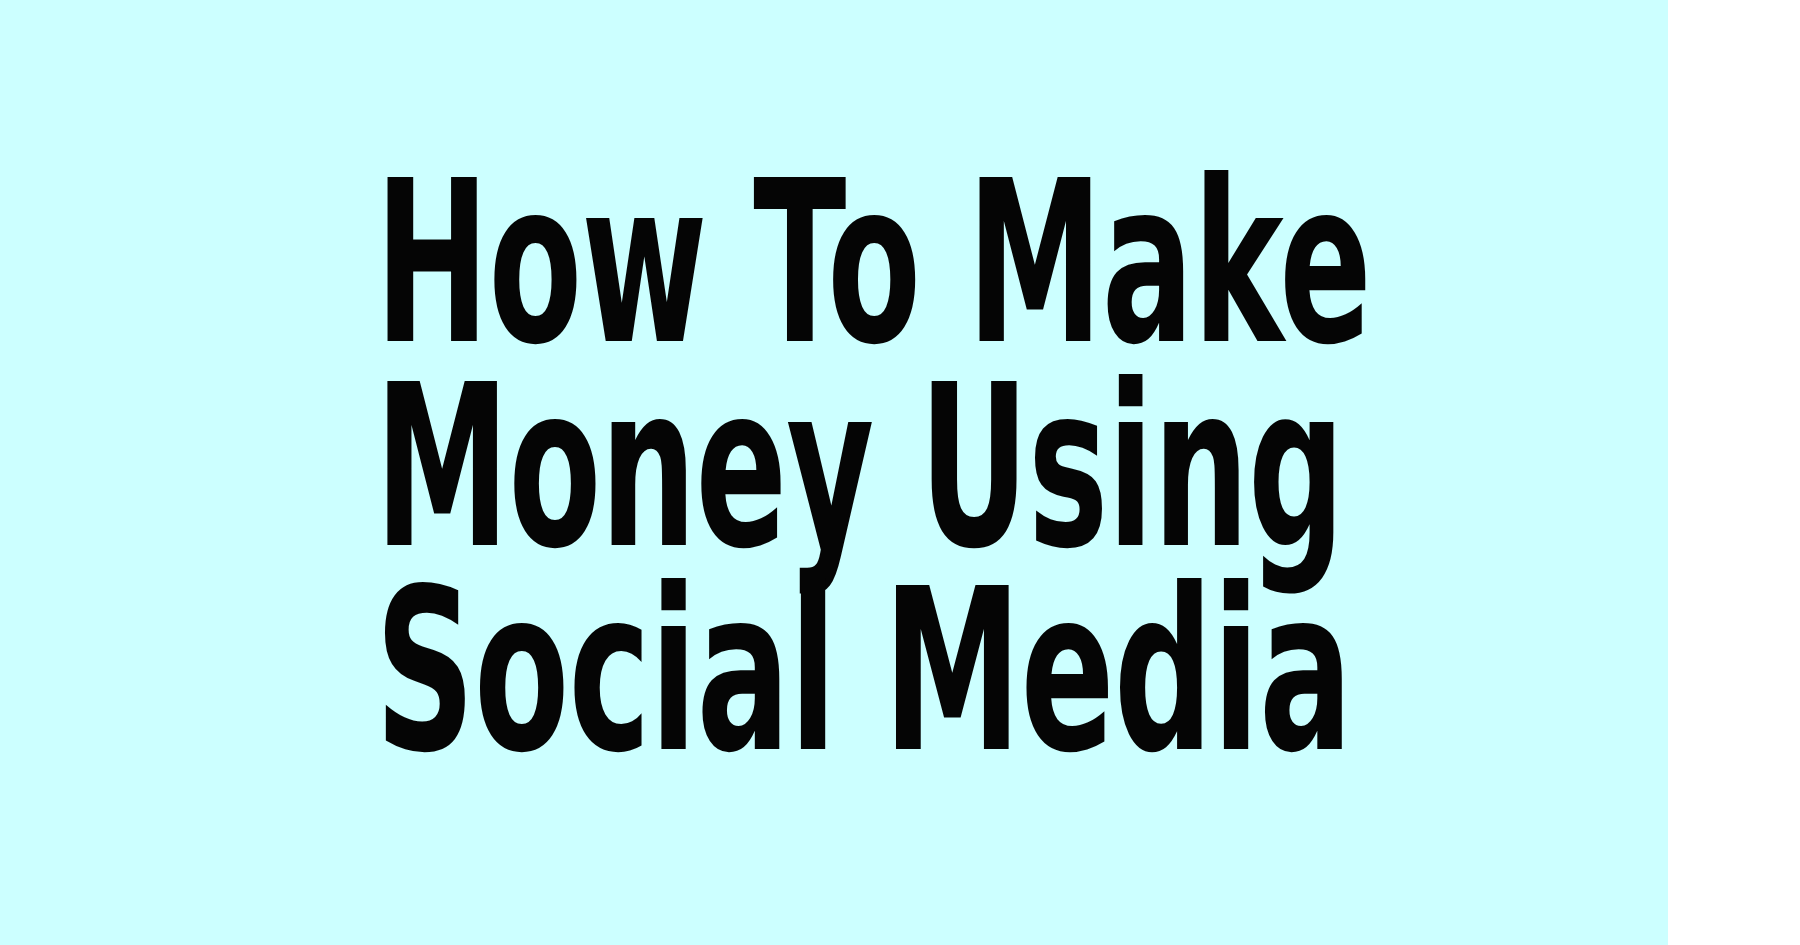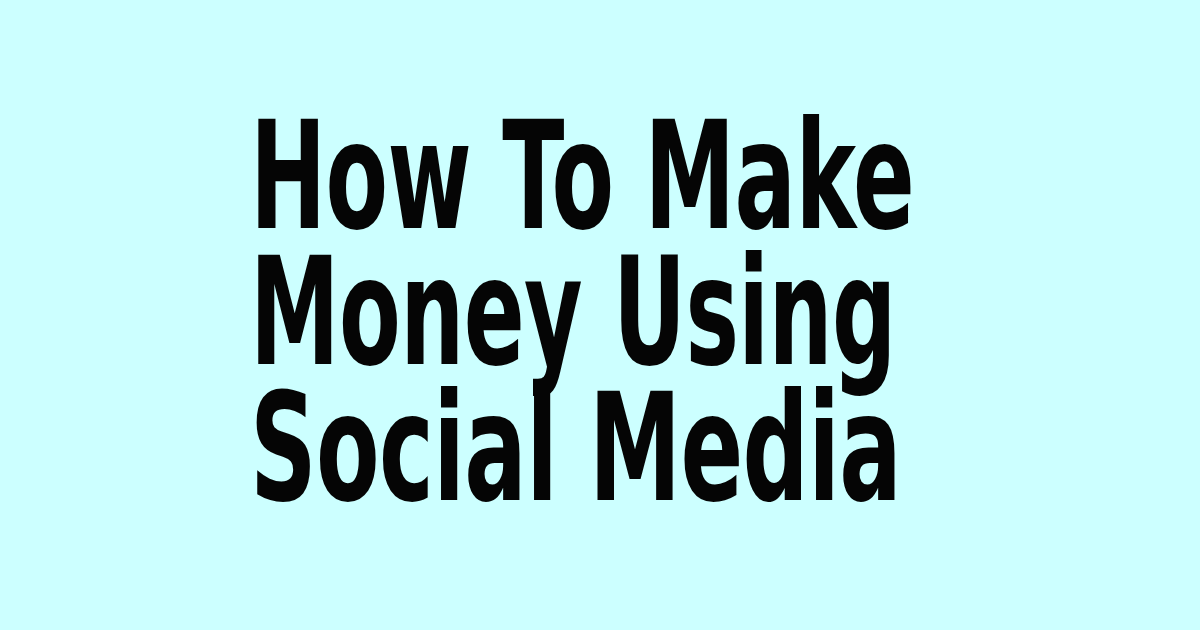--- a/index.html
+++ b/index.html
@@ -10,21 +10,21 @@
 
   body {
     width: 1200px;
     height: 630px;
     overflow: hidden;
     font-family: "Liberation Sans", sans-serif;
   }
 
   #poster {
     position: relative;
-    width: 1200px;
+    width: 1112px;
     height: 630px;
     background: #ccffff;
     display: flex;
     align-items: center;
     justify-content: center;
     box-sizing: border-box;
   }
 
   #headline {
     

